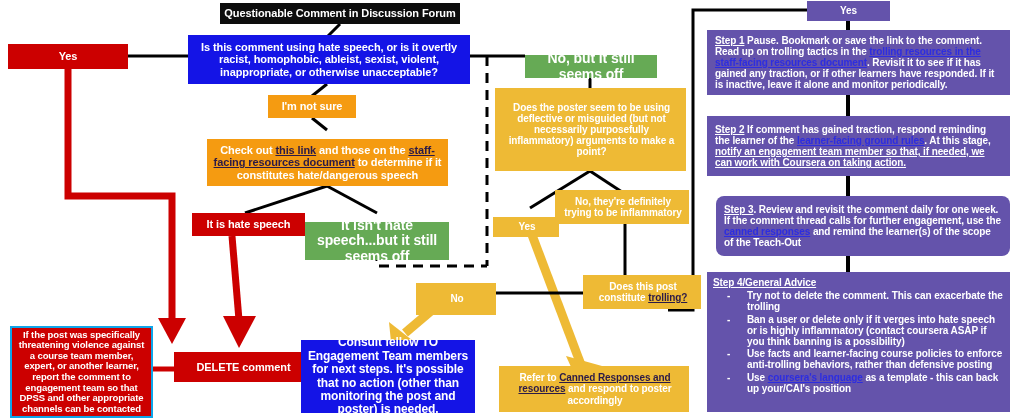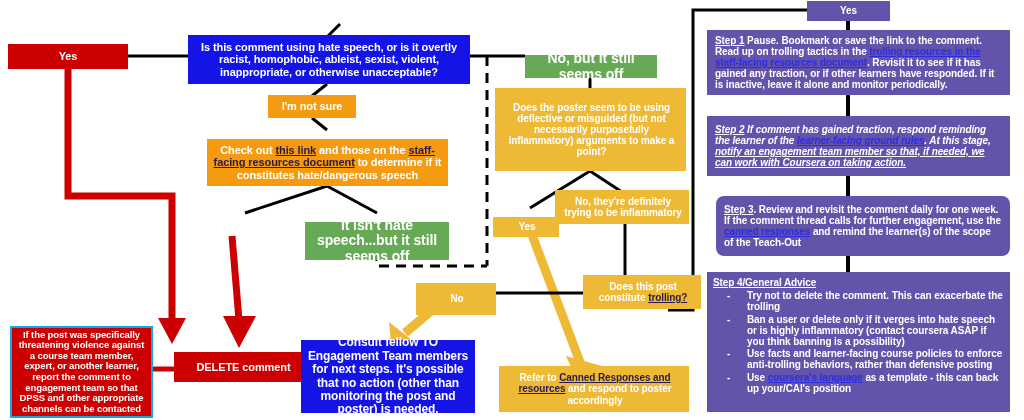--- a/index.html
+++ b/index.html
@@ -128,39 +128,45 @@
     <polygon points="158,318 186,318 172,344" fill="#cc0000"></polygon>
 
     <polygon points="223,316 256,316 239,348" fill="#cc0000"></polygon>
 
     <polygon points="389,322 417,344 392,352" fill="#eeba35"></polygon>
 
     <polygon points="566,356 602,366 582,391" fill="#eeba35"></polygon>
 
   </svg>
 
+  <div class="node n-title" style="left:220px; top:3px; width:240px; height:21px;">
+    <span>Questionable Comment in Discussion Forum</span>
+  </div>
 
   <div class="node n-blue" style="left:188px; top:35px; width:282px; height:49px;">
     <span>Is this comment using hate speech, or is it overtly racist, homophobic, ableist, sexist, violent, inappropriate, or otherwise unacceptable?</span>
   </div>
 
   <div class="node n-red" style="left:8px; top:44px; width:120px; height:25px;">
     <span>Yes</span>
   </div>
 
   <div class="node n-orange" style="left:268px; top:95px; width:88px; height:23px;">
     <span>I'm not sure</span>
   </div>
 
   <div class="node n-orange" style="left:207px; top:139px; width:241px; height:47px;">
     <span>
       <span>Check out </span><a class="lnk lnk-dark" href="#">this link</a><span> and those on the </span><a class="lnk lnk-dark" href="#">staff-facing resources document</a><span> to determine if it constitutes hate/dangerous speech</span>
     </span>
   </div>
 
+  <div class="node n-red" style="left:192px; top:213px; width:113px; height:23px;">
+    <span>It is hate speech</span>
+  </div>
 
   <div class="node n-green" style="left:305px; top:213px; width:144px; height:38px;">
     <span>It isn't hate speech...but it still seems off</span>
   </div>
 
   <div class="node n-red" style="left:174px; top:352px; width:139px; height:30px;">
     <span>DELETE comment</span>
   </div>
 
   <div class="node n-red-b" style="left:10px; top:326px; width:143px; height:92px;">
@@ -206,21 +212,21 @@
   <div class="node n-purple" style="left:807px; top:1px; width:83px; height:20px;">
     <span>Yes</span>
   </div>
 
   <div class="node n-purple left" style="left:707px; top:30px; width:303px; height:65px; padding:6px 8px;">
     <span class="steps-body">
       <span class="u">Step 1</span><span> Pause. Bookmark or save the link to the comment. Read up on trolling tactics in the </span><a class="lnk lnk-blue" href="#">trolling resources in the staff-facing resources document</a><span>. Revisit it to see if it has gained any traction, or if other learners have responded. If it is inactive, leave it alone and monitor periodically.</span>
     </span>
   </div>
 
-  <div class="node n-purple left" style="left:707px; top:116px; width:303px; height:60px; padding:6px 8px;font-style:italic;">
+  <div class="node n-purple left" style="left:707px; top:116px; width:303px; height:60px; padding:6px 8px;">
     <span class="steps-body">
       <span class="u">Step 2</span><span> If comment has gained traction, respond reminding the learner of the </span><a class="lnk lnk-blue" href="#">learner-facing ground rules</a><span>. At this stage, </span><span class="u">notify an engagement team member so that, if needed, we can work with Coursera on taking action.</span>
     </span>
   </div>
 
   <div class="node n-purple left" style="left:716px; top:196px; width:294px; height:60px; padding:6px 8px;border-radius:8px;">
     <span class="steps-body">
       <span class="u">Step 3</span><span>. Review and revisit the comment daily for one week. If the comment thread calls for further engagement, use the </span><a class="lnk lnk-blue" href="#">canned responses</a><span> and remind the learner(s) of the scope of the Teach-Out</span>
     </span>
   </div>

